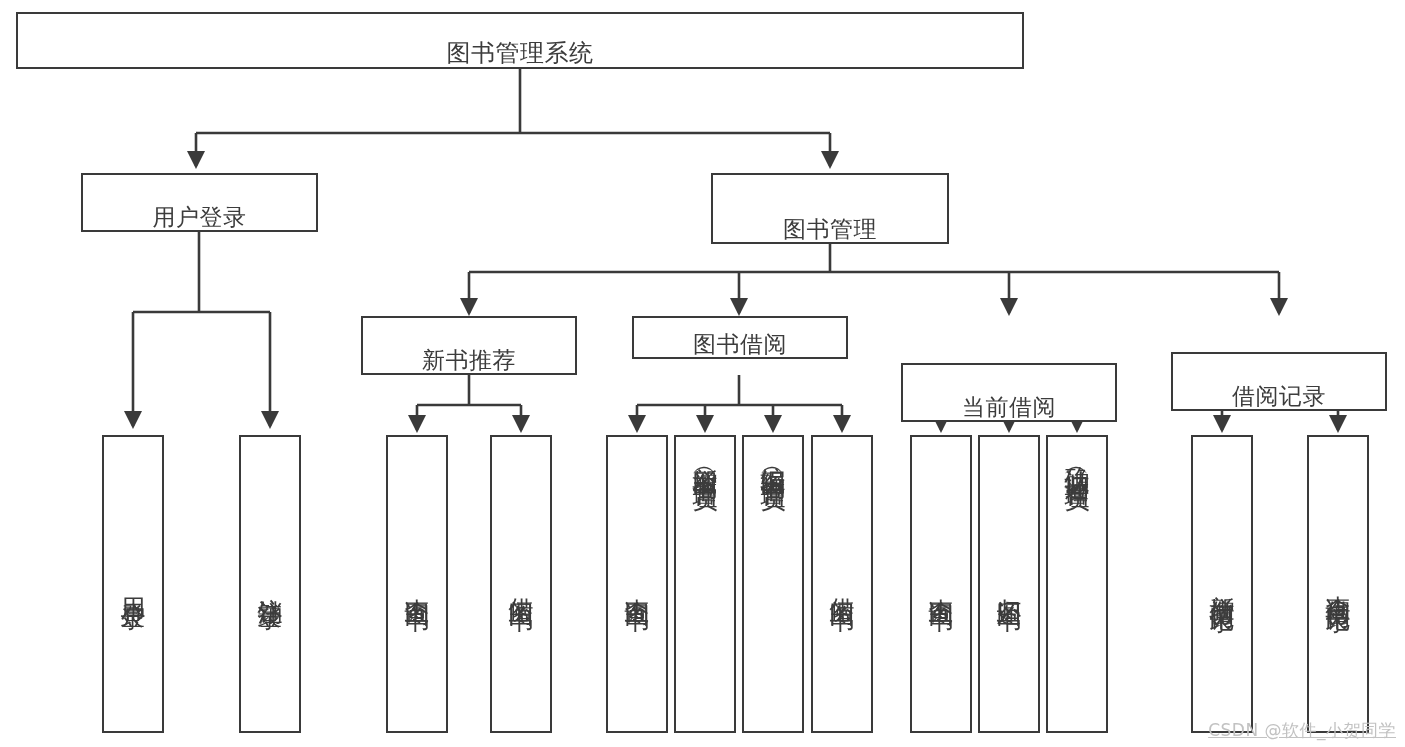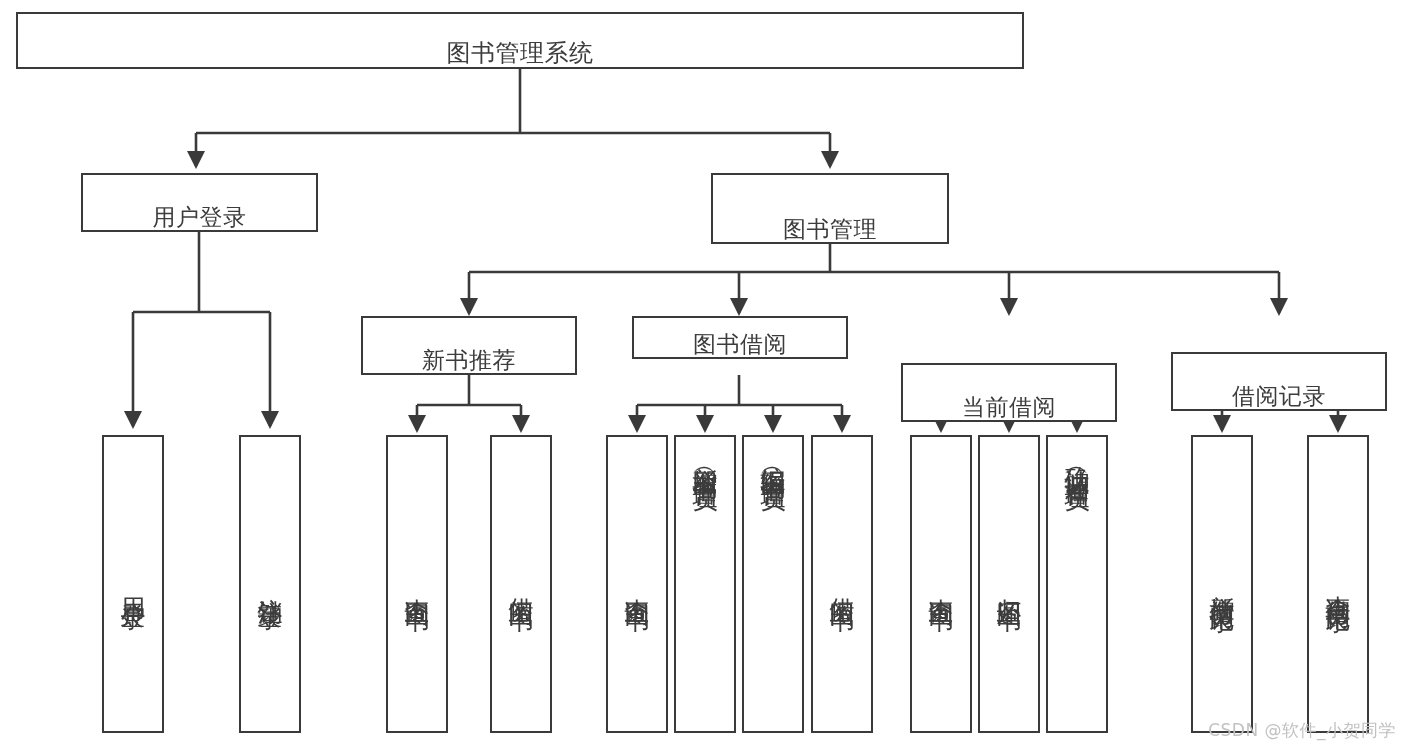--- a/index.html
+++ b/index.html
@@ -68,20 +68,21 @@
   }
   #watermark {
     position: absolute;
     right: 9px;
     bottom: 5px;
     font-size: 17px;
     color: #c2c2c2;
     letter-spacing: 0.5px;
     white-space: nowrap;
     font-family: "DejaVu Sans", "Liberation Sans", sans-serif;
+    text-decoration: underline;
   }
 </style>
 </head>
 <body>
 
 <div id="canvas">
 
   <svg id="edges" viewBox="0 0 1405 747" xmlns="http://www.w3.org/2000/svg">
     <defs>
       <marker id="arrow" viewBox="0 0 12 12" refX="10" refY="6" markerWidth="7" markerHeight="7" orient="auto-start-reverse">

